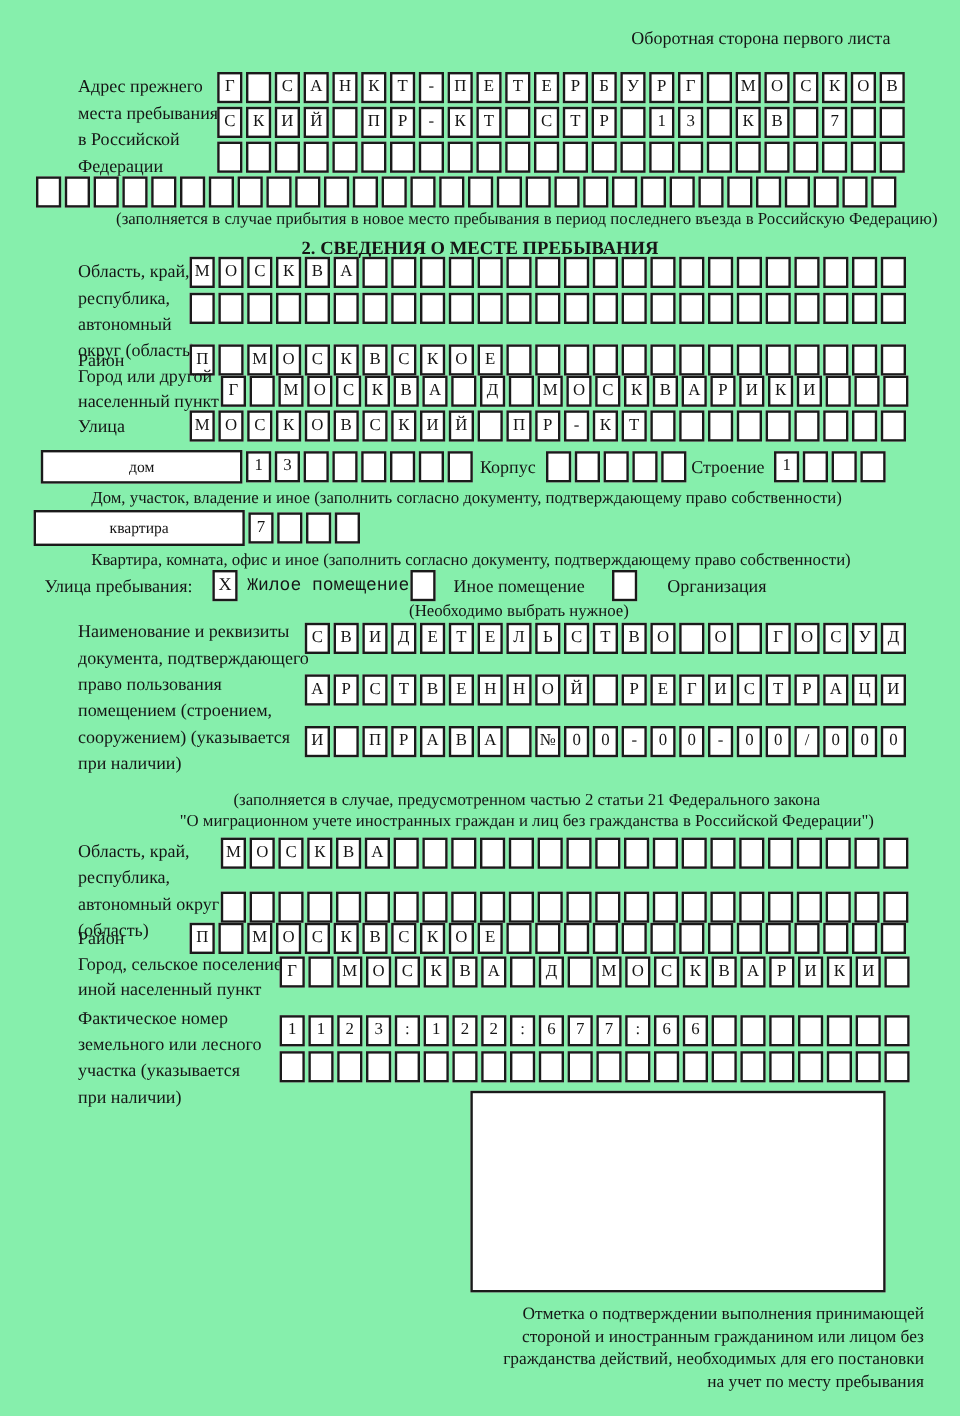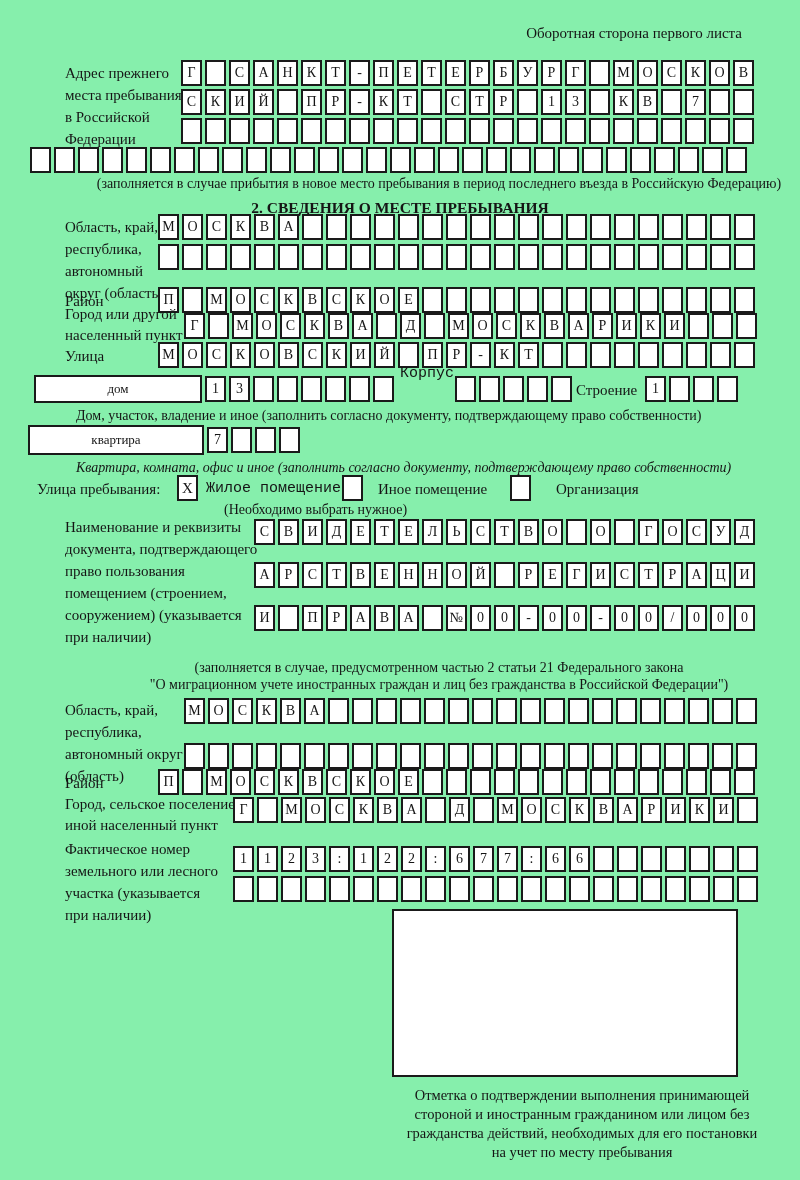--- a/index.html
+++ b/index.html
@@ -303,21 +303,21 @@
   <div class="cellrow" style="left:205px;top:376px;">
       <span class="cell">1</span>
       <span class="cell">3</span>
       <span class="cell"></span>
       <span class="cell"></span>
       <span class="cell"></span>
       <span class="cell"></span>
       <span class="cell"></span>
       <span class="cell"></span>
     </div>
-  <div class="abs label" style="left:400px;top:363px;font-family:Liberation Mono, monospace;">Корпус</div>
+  <div class="abs label" style="left:400px;top:379px;">Корпус</div>
   <div class="cellrow" style="left:455px;top:376px;">
       <span class="cell"></span>
       <span class="cell"></span>
       <span class="cell"></span>
       <span class="cell"></span>
       <span class="cell"></span>
     </div>
   <div class="abs label" style="left:576px;top:379px;">Строение</div>
   <div class="cellrow" style="left:645px;top:376px;">
       <span class="cell">1</span>
@@ -327,30 +327,30 @@
     </div>
   <div class="abs small" style="left:37px;top:408px;">Дом, участок, владение и иное (заполнить согласно документу, подтверждающему право собственности)</div>
 
   <div class="widebox" style="left:28px;top:425px;width:176px;height:30px;">квартира</div>
   <div class="cellrow" style="left:207px;top:427px;">
       <span class="cell">7</span>
       <span class="cell"></span>
       <span class="cell"></span>
       <span class="cell"></span>
     </div>
-  <div class="abs small" style="left:37px;top:460px;font-style:italic;">Квартира, комната, офис и иное (заполнить согласно документу, подтверждающему право собственности)</div>
+  <div class="abs small" style="left:37px;top:460px;">Квартира, комната, офис и иное (заполнить согласно документу, подтверждающему право собственности)</div>
 
   <div class="abs label" style="left:37px;top:478px;">Улица пребывания:</div>
   <div class="chk" style="left:177px;top:475px;">X</div>
   <div class="abs label" style="left:206px;top:478px;font-family:Liberation Mono, monospace;">Жилое помещение</div>
   <div class="chk" style="left:342px;top:475px;"></div>
   <div class="abs label" style="left:378px;top:478px;">Иное помещение</div>
   <div class="chk" style="left:510px;top:475px;"></div>
   <div class="abs label" style="left:556px;top:478px;">Организация</div>
-  <div class="abs small" style="left:185px;top:502px;width:300px;text-align:left;">(Необходимо выбрать нужное)</div>
+  <div class="abs small" style="left:185px;top:502px;width:300px;text-align:right;">(Необходимо выбрать нужное)</div>
 
   <div class="abs label" style="left:65px;top:516px;">
     <span class="ln">Наименование и реквизиты</span>
     <span class="ln">документа, подтверждающего</span>
     <span class="ln">право пользования</span>
     <span class="ln">помещением (строением,</span>
     <span class="ln">сооружением) (указывается</span>
     <span class="ln">при наличии)</span>
   </div>
   <div class="cellrow" style="left:254px;top:519px;">
@@ -592,20 +592,20 @@
       <span class="cell"></span>
       <span class="cell"></span>
       <span class="cell"></span>
       <span class="cell"></span>
       <span class="cell"></span>
       <span class="cell"></span>
       <span class="cell"></span>
     </div>
 
   <div class="stamp" style="left:392px;top:909px;width:346px;height:168px;"></div>
-  <div class="cap" style="left:377px;top:1086px;width:410px;">
+  <div class="cap" style="left:360px;top:1086px;width:410px;text-align:right;">
     <span style="display:block;">Отметка о подтверждении выполнения принимающей</span>
     <span style="display:block;">стороной и иностранным гражданином или лицом без</span>
     <span style="display:block;">гражданства действий, необходимых для его постановки</span>
     <span style="display:block;">на учет по месту пребывания</span>
   </div>
 
 </div>
 
 </body></html>

